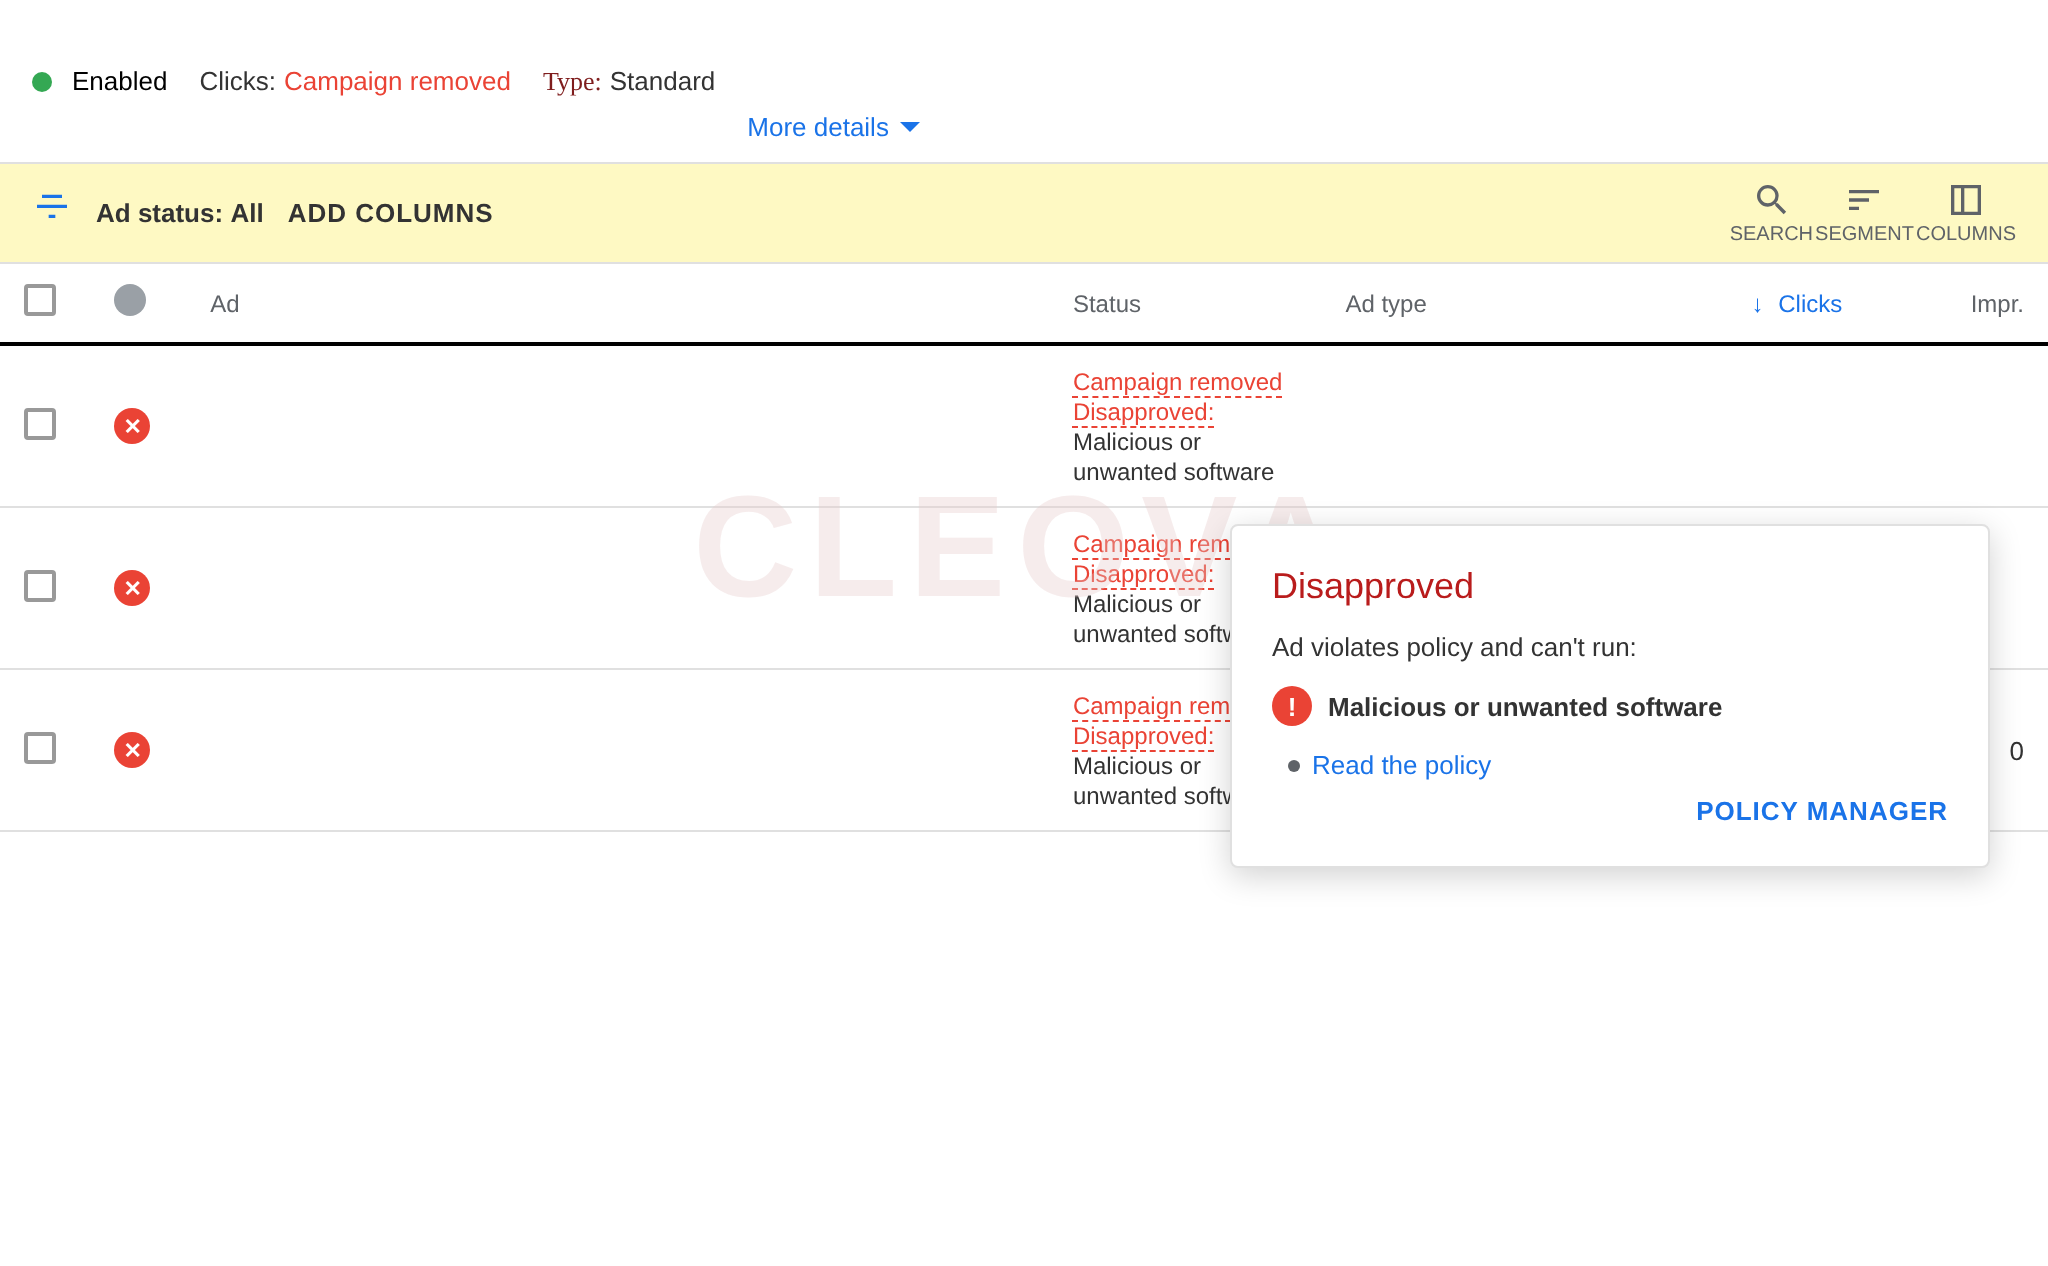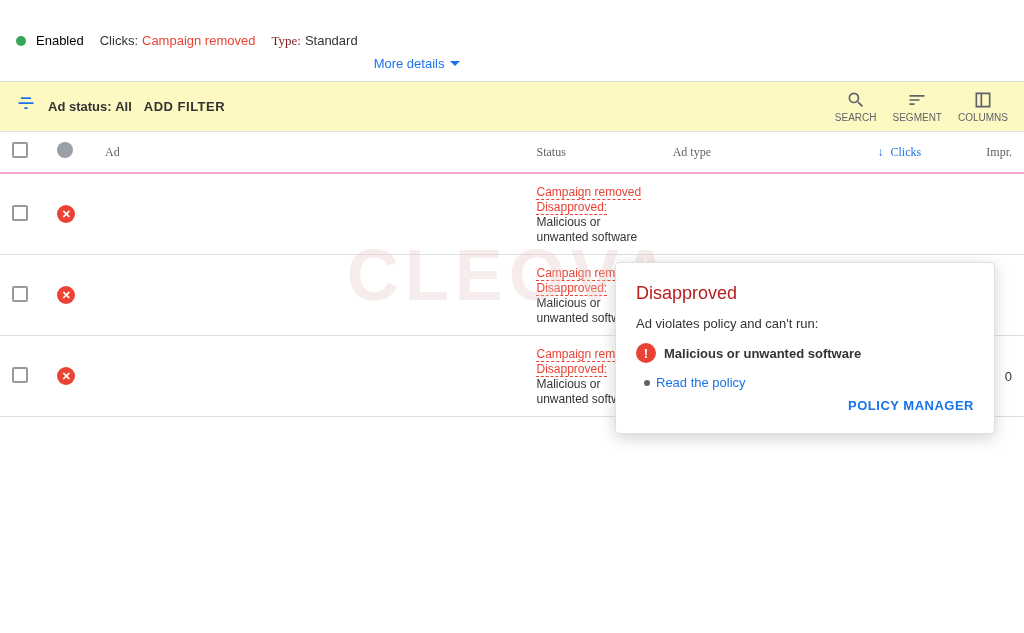--- a/index.html
+++ b/index.html
@@ -29,25 +29,25 @@
       padding: 8px 16px;
       border-bottom: 1px solid #e0e0e0;
       background: #fef9c3;
       justify-content: space-between;
     }
     .filter-left { display: flex; align-items: center; gap: 12px; }
     .filter-icon { color: #1a73e8; font-size: 18px; }
     .filter-label { font-size: 13px; color: #333; }
     .filter-label span { font-weight: 600; }
     .add-filter { font-size: 13px; font-weight: 600; color: #333; letter-spacing: 0.5px; cursor: pointer; }
-    .filter-right { display: flex; align-items: center; gap: 16px; }
+    .filter-right { display: flex; align-items: center; gap: 1px; }
     .icon-btn { display: flex; flex-direction: column; align-items: center; cursor: pointer; color: #5f6368; font-size: 10px; gap: 2px; }
     .icon-btn svg { width: 20px; height: 20px; fill: #5f6368; }
     table { width: 100%; border-collapse: collapse; }
-    thead tr { border-bottom: 2px solid #f9a8d4; font-family: Liberation Serif, serif; }
+    thead tr { border-bottom: 2px solid #000000; }
     thead th { padding: 10px 12px; text-align: left; font-size: 12px; color: #5f6368; font-weight: 500; background: #fff; white-space: nowrap; }
     thead th.sorted { color: #1a73e8; }
     tbody tr { border-bottom: 1px solid #e0e0e0; }
     tbody td { padding: 10px 12px; font-size: 13px; color: #333; vertical-align: middle; }
 
     .col-check { width: 40px; }
     .col-dot { width: 40px; }
     .col-ad { width: 380px; }
     .col-status { width: 120px; }
     .col-adtype { width: 140px; }
@@ -170,21 +170,21 @@
   <div class="filter-left">
     <span class="filter-icon">
       <svg width="20" height="20" viewBox="0 0 24 24" fill="#1a73e8">
           <path d="M10 18h4v-2h-4v2zm-7-8v2h18v-2H3zm3-6v2h12V4H6z"></path>
         </svg>
     </span>
     <span class="filter-label">
       <span>Ad status:</span>
       <span style="font-weight:600;">All</span>
     </span>
-    <span class="add-filter">ADD FILTER</span>
+    <span class="add-filter">ADD COLUMNS</span>
   </div>
   <div class="filter-right">
     <div class="icon-btn">
       <svg viewBox="0 0 24 24">
           <path d="M15.5 14h-.79l-.28-.27A6.471 6.471 0 0 0 16 9.5 6.5 6.5 0 1 0 9.5 16a6.471 6.471 0 0 0 4.23-1.57l.27.28v.79l5 4.99L20.49 19l-4.99-5zm-6 0C7.01 14 5 11.99 5 9.5S7.01 5 9.5 5 14 7.01 14 9.5 11.99 14 9.5 14z"></path>
         </svg>
       <span>SEARCH</span>
     </div>
     <div class="icon-btn">
       <svg viewBox="0 0 24 24">

